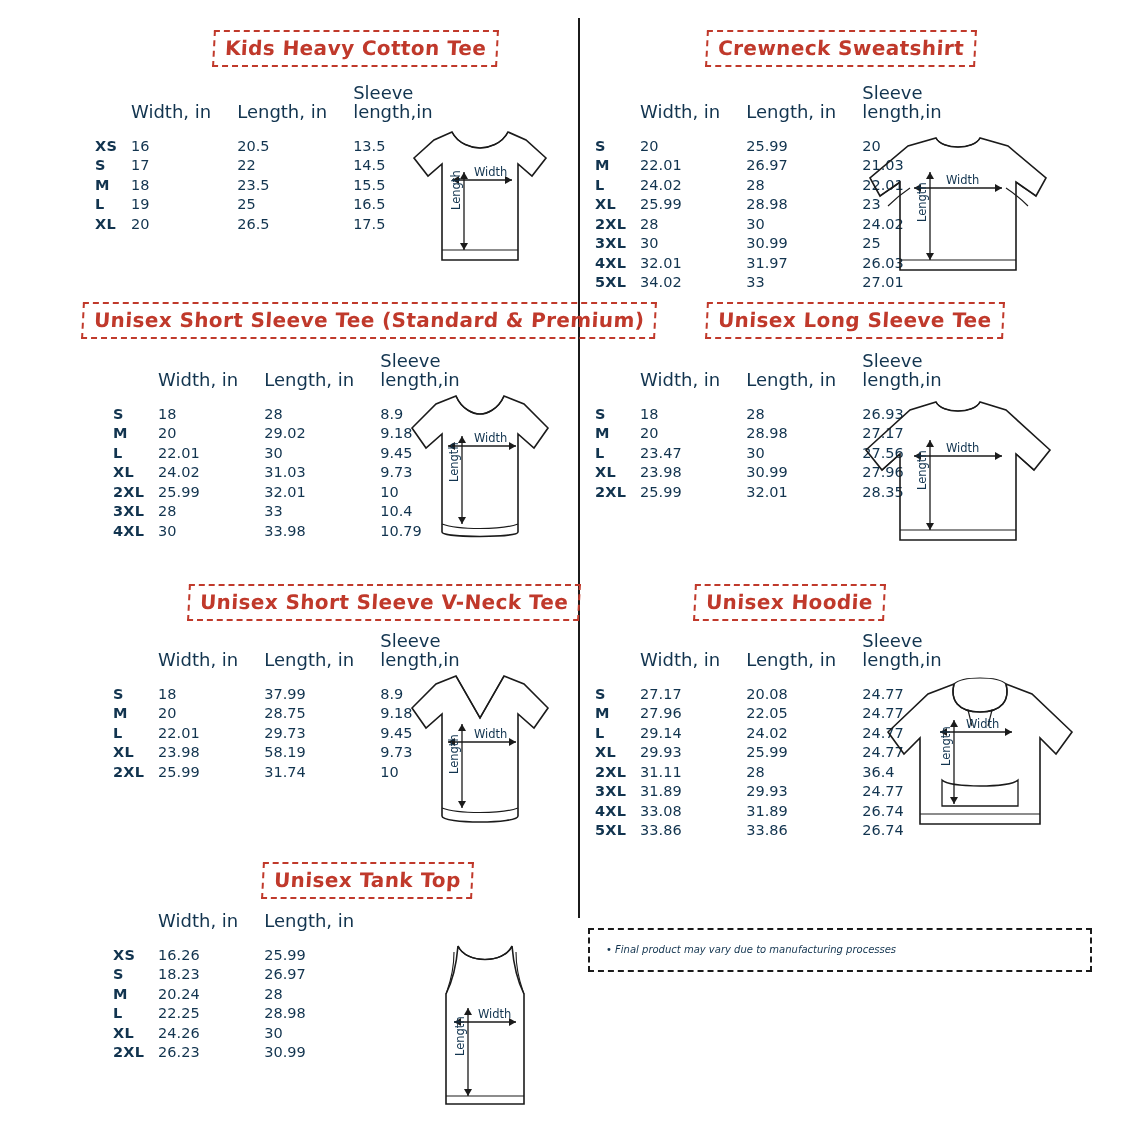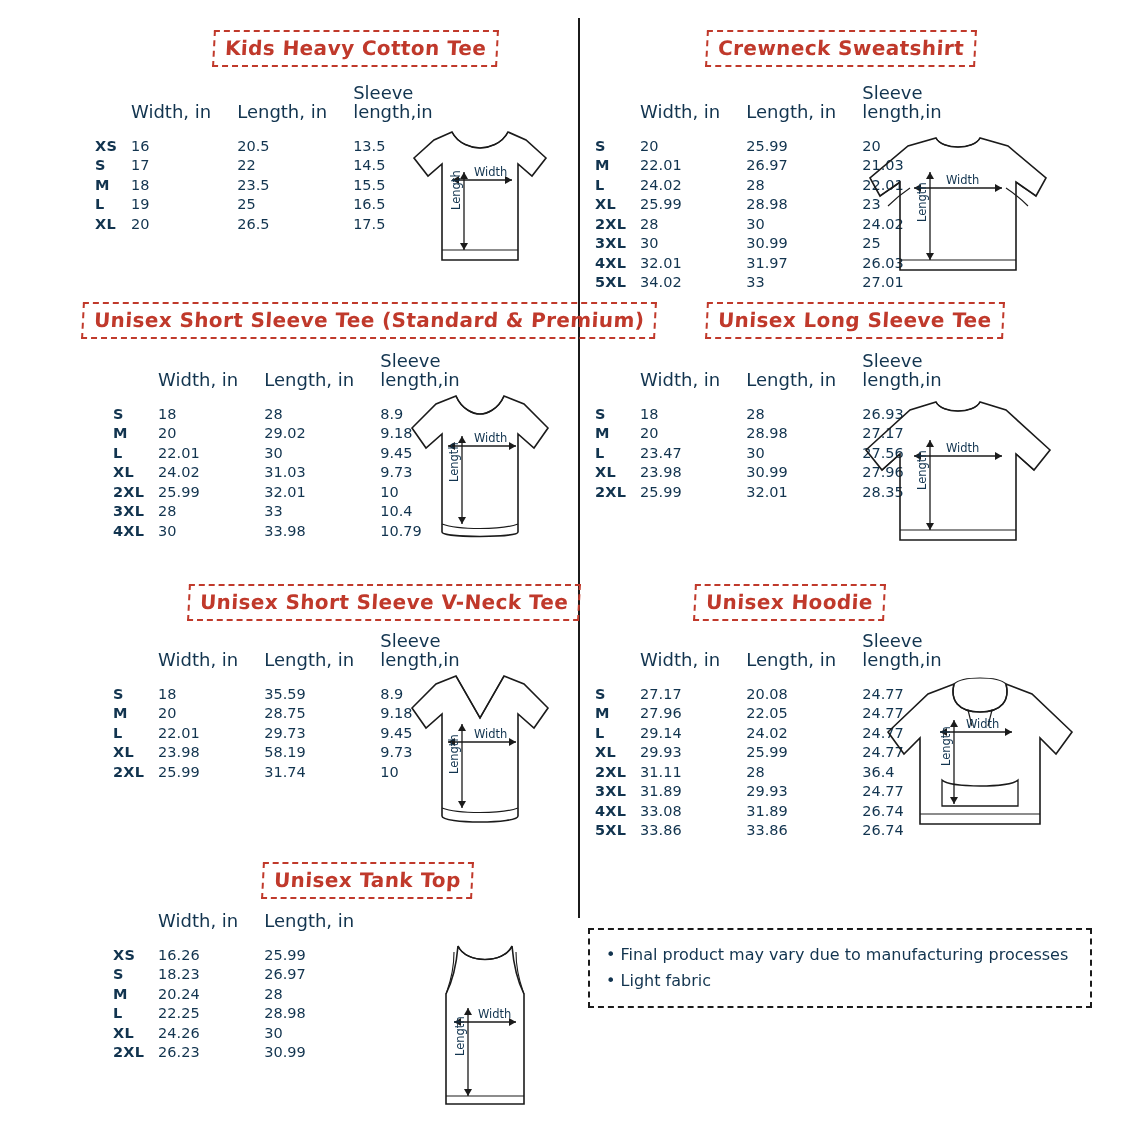--- a/index.html
+++ b/index.html
@@ -67,23 +67,24 @@
   .lbl{
     font-size:11.5px;
     fill:#12344f;
     font-family:"DejaVu Sans", sans-serif;
   }
 
   .notes{
     position:absolute;
     border:2px dashed #1b1b1b;
     padding:12px 16px 12px 16px;
-    font-size:16px;
+    font-size:10px;
     line-height:1.62;
     color:#12344f;
+    font-style:italic;
   }
   .notes div{white-space:nowrap;}
   .bullet{color:#12344f;}
 </style>
 </head>
 <body>
 
 <div class="page">
 
   <div class="divider"></div>
@@ -403,21 +404,21 @@
           <th class="size"></th>
           <th>Width, in</th>
           <th>Length, in</th>
           <th style="white-space:normal;max-width:70px;">Sleeve length,in</th>
         </tr>
       </thead>
       <tbody>
         <tr>
             <td class="size">S</td>
             <td>18</td>
-            <td>35.59</td>
+            <td>37.99</td>
             <td>8.9</td>
           </tr>
         <tr>
             <td class="size">M</td>
             <td>20</td>
             <td>28.75</td>
             <td>9.18</td>
           </tr>
         <tr>
             <td class="size">L</td>
@@ -615,16 +616,15 @@
         <polygon points="58,78 54,85 62,85" fill="#1b1b1b" stroke="none"></polygon>
         <polygon points="58,166 54,159 62,159" fill="#1b1b1b" stroke="none"></polygon>
       </g>
       <text class="lbl" x="68" y="88">Width</text>
       <text class="lbl" x="54" y="126" transform="rotate(-90 54 126)">Length</text>
     </svg>
   </div>
 
   <div class="notes" style="left:588px;top:928px;width:468px;">
     <div><span class="bullet">•&nbsp;</span><span>Final product may vary due to manufacturing processes</span></div>
-    <div><span class="bullet">•&nbsp;</span><span>Light fabric</span></div>
   </div>
 
 </div>
 
 </body></html>

